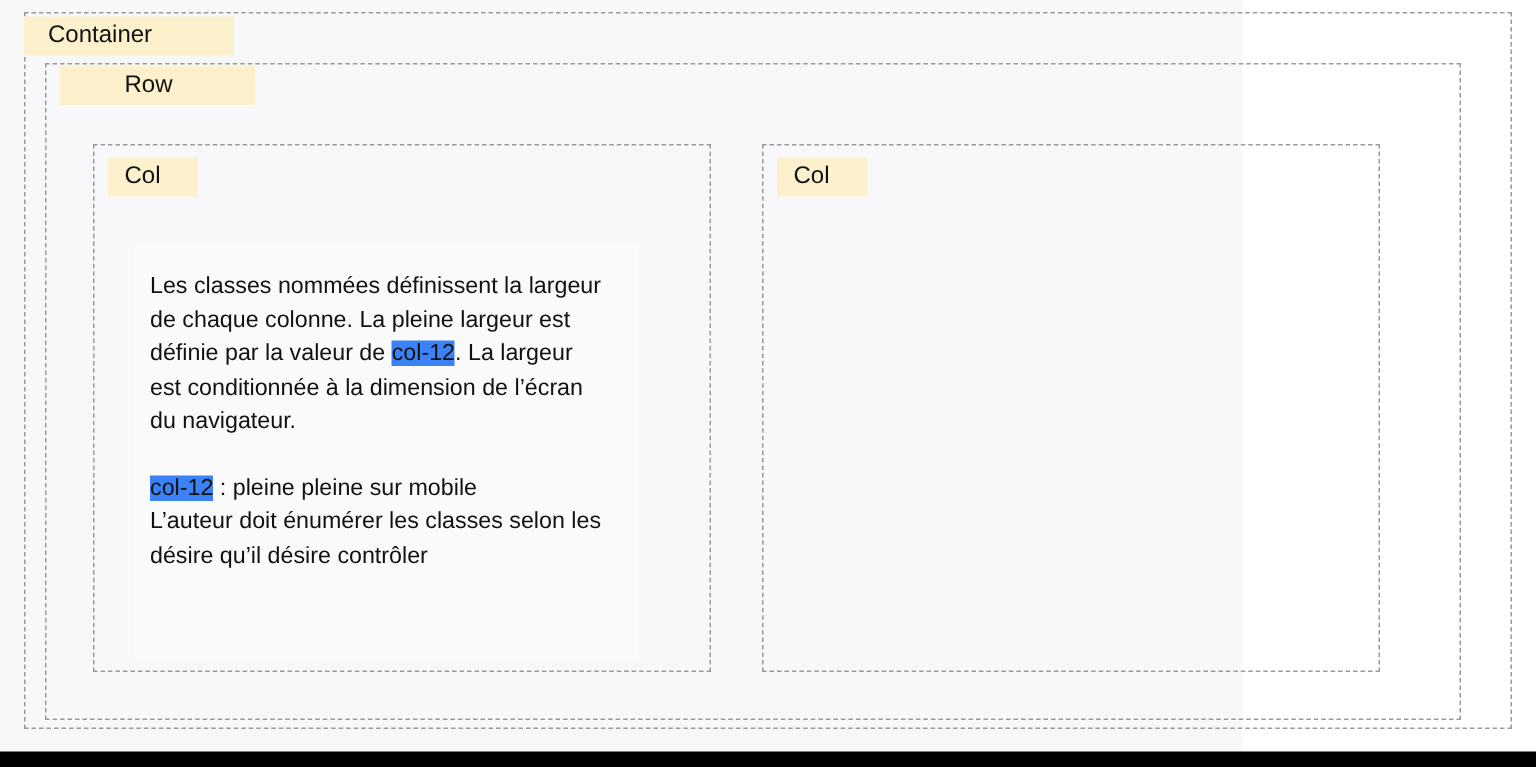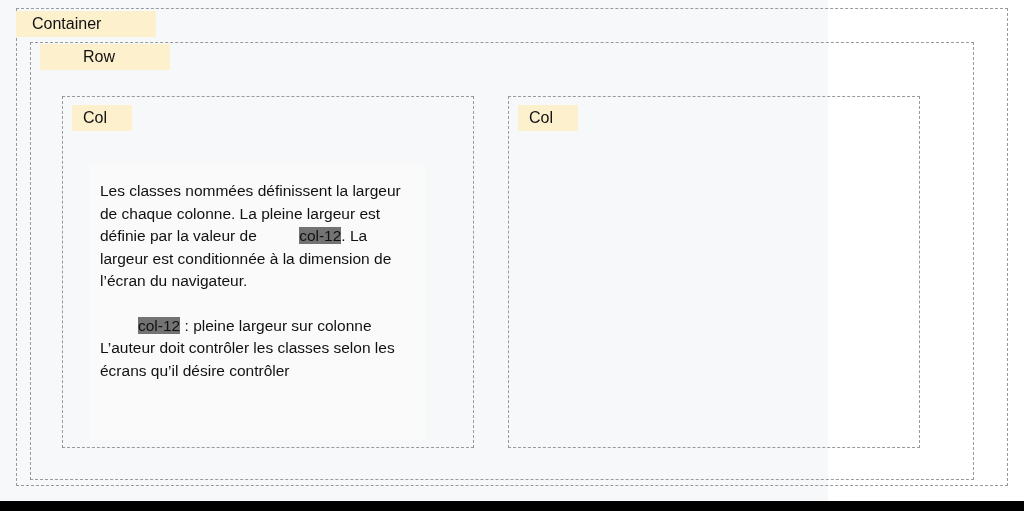--- a/index.html
+++ b/index.html
@@ -118,41 +118,40 @@
   .text-card p {
     margin: 0;
     font-size: 15.5px;
     line-height: 22.5px;
     color: #111111;
   }
   .text-card .gap {
     height: 22px;
   }
   .hl {
-    background: #737373;
-    margin-left: 38px;
+    background: #3b82f6;
   }
 </style>
 </head>
 <body>
 
 <div class="page">
 
   <div class="container-box"></div>
   <div class="row-box"></div>
   <div class="col-box col-left"></div>
   <div class="col-box col-right"></div>
 
   <div class="tag tag-container">Container</div>
   <div class="tag tag-row">Row</div>
   <div class="tag tag-col-left">Col</div>
   <div class="tag tag-col-right">Col</div>
 
   <div class="text-card">
     <p><span>Les classes nommées définissent la largeur de chaque colonne. La pleine largeur est définie par la valeur de </span><span class="hl">col-12</span><span>. La largeur est conditionnée à la dimension de l’écran du navigateur.</span></p>
     <div class="gap"></div>
-    <p><span class="hl">col-12</span><span> : pleine largeur sur colonne</span></p>
-    <p>L’auteur doit contrôler les classes selon les écrans qu’il désire contrôler</p>
+    <p><span class="hl">col-12</span><span> : pleine pleine sur mobile</span></p>
+    <p>L’auteur doit énumérer les classes selon les désire qu’il désire contrôler</p>
   </div>
 
 </div>
 
 <div class="bottom-bar"></div>
 
 </body></html>

